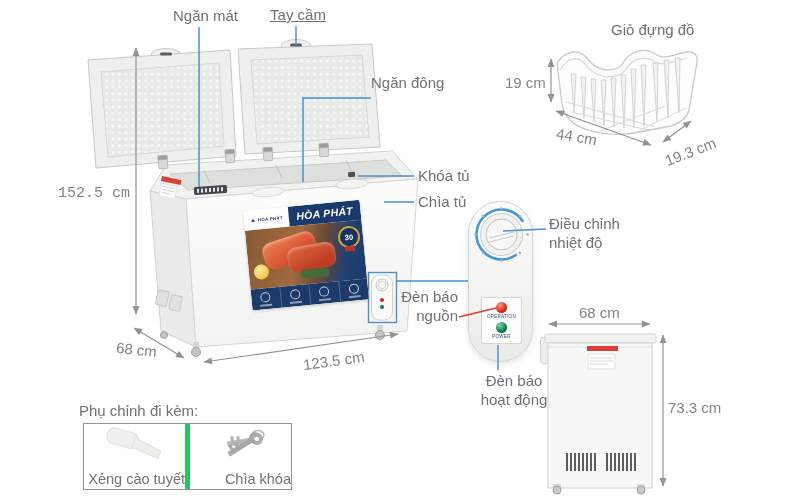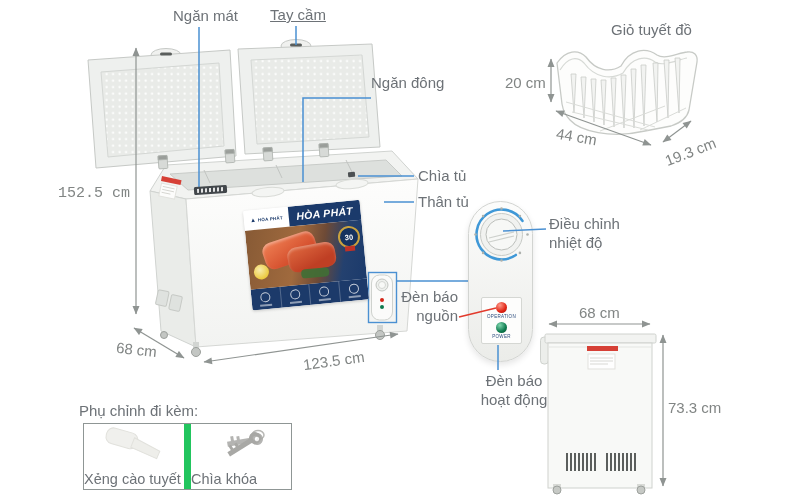--- a/index.html
+++ b/index.html
@@ -67,22 +67,22 @@
       display:flex;flex-direction:column;align-items:center;padding-top:4px;}
   .led{width:11px;height:11px;border-radius:50%;}
   .led.red{background:radial-gradient(circle at 35% 30%,#ff9a8a,var(--led-red,#e02414) 60%,#a80f06);}
   .led.green{background:radial-gradient(circle at 35% 30%,#7fd6ae,var(--led-green,#0d7a4e) 60%,#064a2e);margin-top:3px;}
   .led-cap{font-size:4.5px;letter-spacing:.3px;color:#2a4a7c;margin-top:1px;}
 
   
   .acc-box{position:absolute;left:83px;top:423px;width:209px;height:67px;z-index:2;
       border:1px solid #8f9695;box-sizing:border-box;display:flex;background:#fff;}
   .acc-cell{flex:1;position:relative;}
-  .acc-cell + .acc-cell{border-left:7px solid #22c55e;}
-  .acc-cap{position:absolute;left:0;right:0;bottom:2px;text-align:left;font-size:14.5px;
+  .acc-cell + .acc-cell{border-left:5px solid #22c55e;}
+  .acc-cap{position:absolute;left:0;right:0;bottom:2px;text-align:right;font-size:14.5px;
       color:var(--label-text,#6d7277);}
   .acc-icon{position:absolute;left:50%;top:1px;transform:translateX(-50%);}
 </style>
 </head>
 <body>
 
 <div id="stage">
 
   <svg id="scene" width="800" height="500" viewBox="0 0 800 500">
     <defs>
@@ -321,32 +321,32 @@
 
   <svg id="overlay-lines" width="120" height="180" viewBox="0 0 120 180">
     <path d="M63,31 L106,29" stroke="#4a90d2" stroke-width="1.5" fill="none"></path>
     <path d="M19,117 L56,108" stroke="#e23a2c" stroke-width="1.5" fill="none"></path>
     <path d="M58,145 L58,170" stroke="#4a90d2" stroke-width="1.5" fill="none"></path>
   </svg>
 
   <div class="lbl ctr" style="left:154px;top:7px;width:84px;text-align:right;">Ngăn mát</div>
   <div class="lbl ctr" style="left:258px;top:6px;width:80px;text-decoration:underline;">Tay cầm</div>
   <div class="lbl" style="left:371px;top:74px;">Ngăn đông</div>
-  <div class="lbl" style="left:418px;top:167px;">Chìa tủ</div>
-  <div class="lbl" style="left:418px;top:193px;">Thân tủ</div>
+  <div class="lbl" style="left:418px;top:167px;">Khóa tủ</div>
+  <div class="lbl" style="left:418px;top:193px;">Chìa tủ</div>
   <div class="lbl wrap" style="left:549px;top:215px;width:90px;">Điều chỉnh nhiệt độ</div>
   <div class="lbl wrap rt" style="left:376px;top:288px;width:82px;">Đèn báo nguồn</div>
   <div class="lbl wrap ctr" style="left:476px;top:372px;width:76px;">Đèn báo hoạt động</div>
 
   <div class="lbl dim rt" style="left:40px;top:185px;width:90px;font-family:Liberation Mono, monospace;">152.5 cm</div>
   <div class="lbl dim" style="left:116px;top:341px;transform:rotate(6deg);">68 cm</div>
   <div class="lbl dim" style="left:303px;top:352px;transform:rotate(-8deg);">123.5 cm</div>
 
-  <div class="lbl" style="left:611px;top:21px;">Giỏ tuyết đồ</div>
-  <div class="lbl dim" style="left:505px;top:74px;">20 cm</div>
+  <div class="lbl" style="left:611px;top:21px;">Giỏ đựng đồ</div>
+  <div class="lbl dim" style="left:505px;top:74px;">19 cm</div>
   <div class="lbl dim" style="left:556px;top:128px;transform:rotate(10deg);">44 cm</div>
   <div class="lbl dim" style="left:664px;top:143px;transform:rotate(-21deg);">19.3 cm</div>
 
   <div class="lbl dim" style="left:579px;top:304px;">68 cm</div>
   <div class="lbl dim" style="left:668px;top:399px;">73.3 cm</div>
 
   <div class="lbl" style="left:79px;top:402px;">Phụ chỉnh đi kèm:</div>
   <div class="acc-box">
     <div class="acc-cell">
       <svg class="acc-icon" width="80" height="44" viewBox="0 0 80 44">

